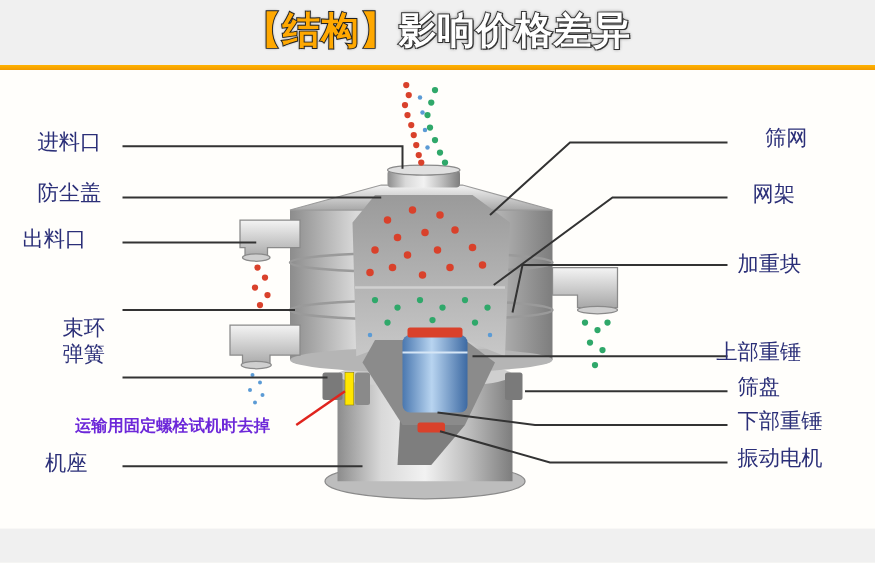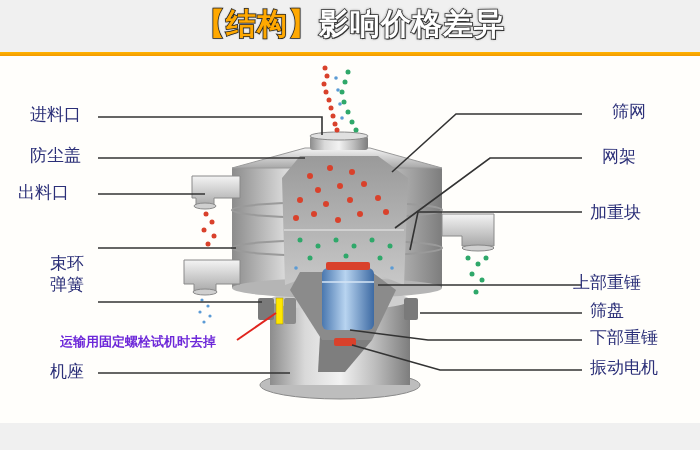--- a/index.html
+++ b/index.html
@@ -180,21 +180,21 @@
     <polyline points="582,370 440,370 352,345"></polyline>
   </g>
   <line x1="237" y1="340" x2="276" y2="313" stroke="#e0241d" stroke-width="2"></line>
 </svg>
 
 <div class="label" style="left:30px; top:106px;">进料口</div>
 <div class="label" style="left:30px; top:147px;">防尘盖</div>
 <div class="label" style="left:18px; top:184px;">出料口</div>
 <div class="label" style="left:50px; top:255px;">束环</div>
 <div class="label" style="left:50px; top:276px;">弹簧</div>
-<div class="label" style="left:50px; top:363px;">机座</div>
+<div class="label" style="left:36px; top:363px;">机座</div>
 <div class="warn" style="left:60px; top:334px;">运输用固定螺栓试机时去掉</div>
 
 <div class="label" style="left:612px; top:103px;">筛网</div>
 <div class="label" style="left:602px; top:148px;">网架</div>
 <div class="label" style="left:590px; top:204px;">加重块</div>
 <div class="label" style="left:573px; top:274px;">上部重锤</div>
 <div class="label" style="left:590px; top:302px;">筛盘</div>
 <div class="label" style="left:590px; top:329px;">下部重锤</div>
 <div class="label" style="left:590px; top:359px;">振动电机</div>
 

